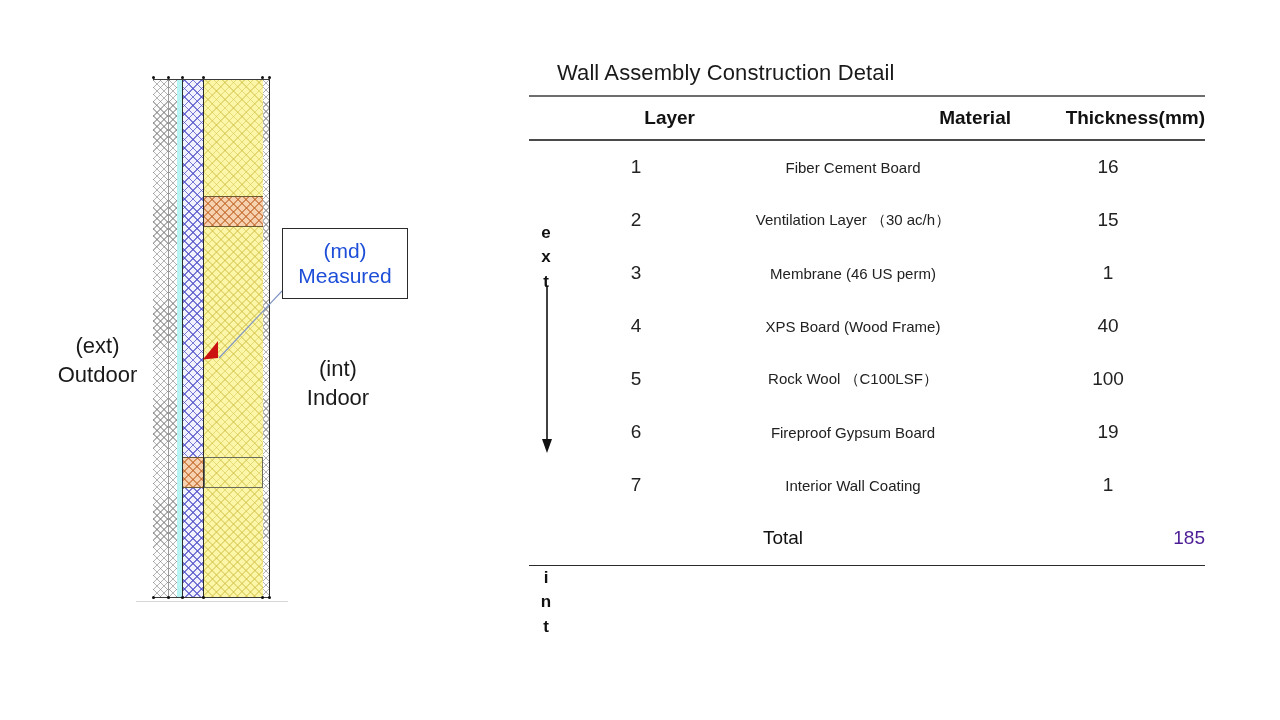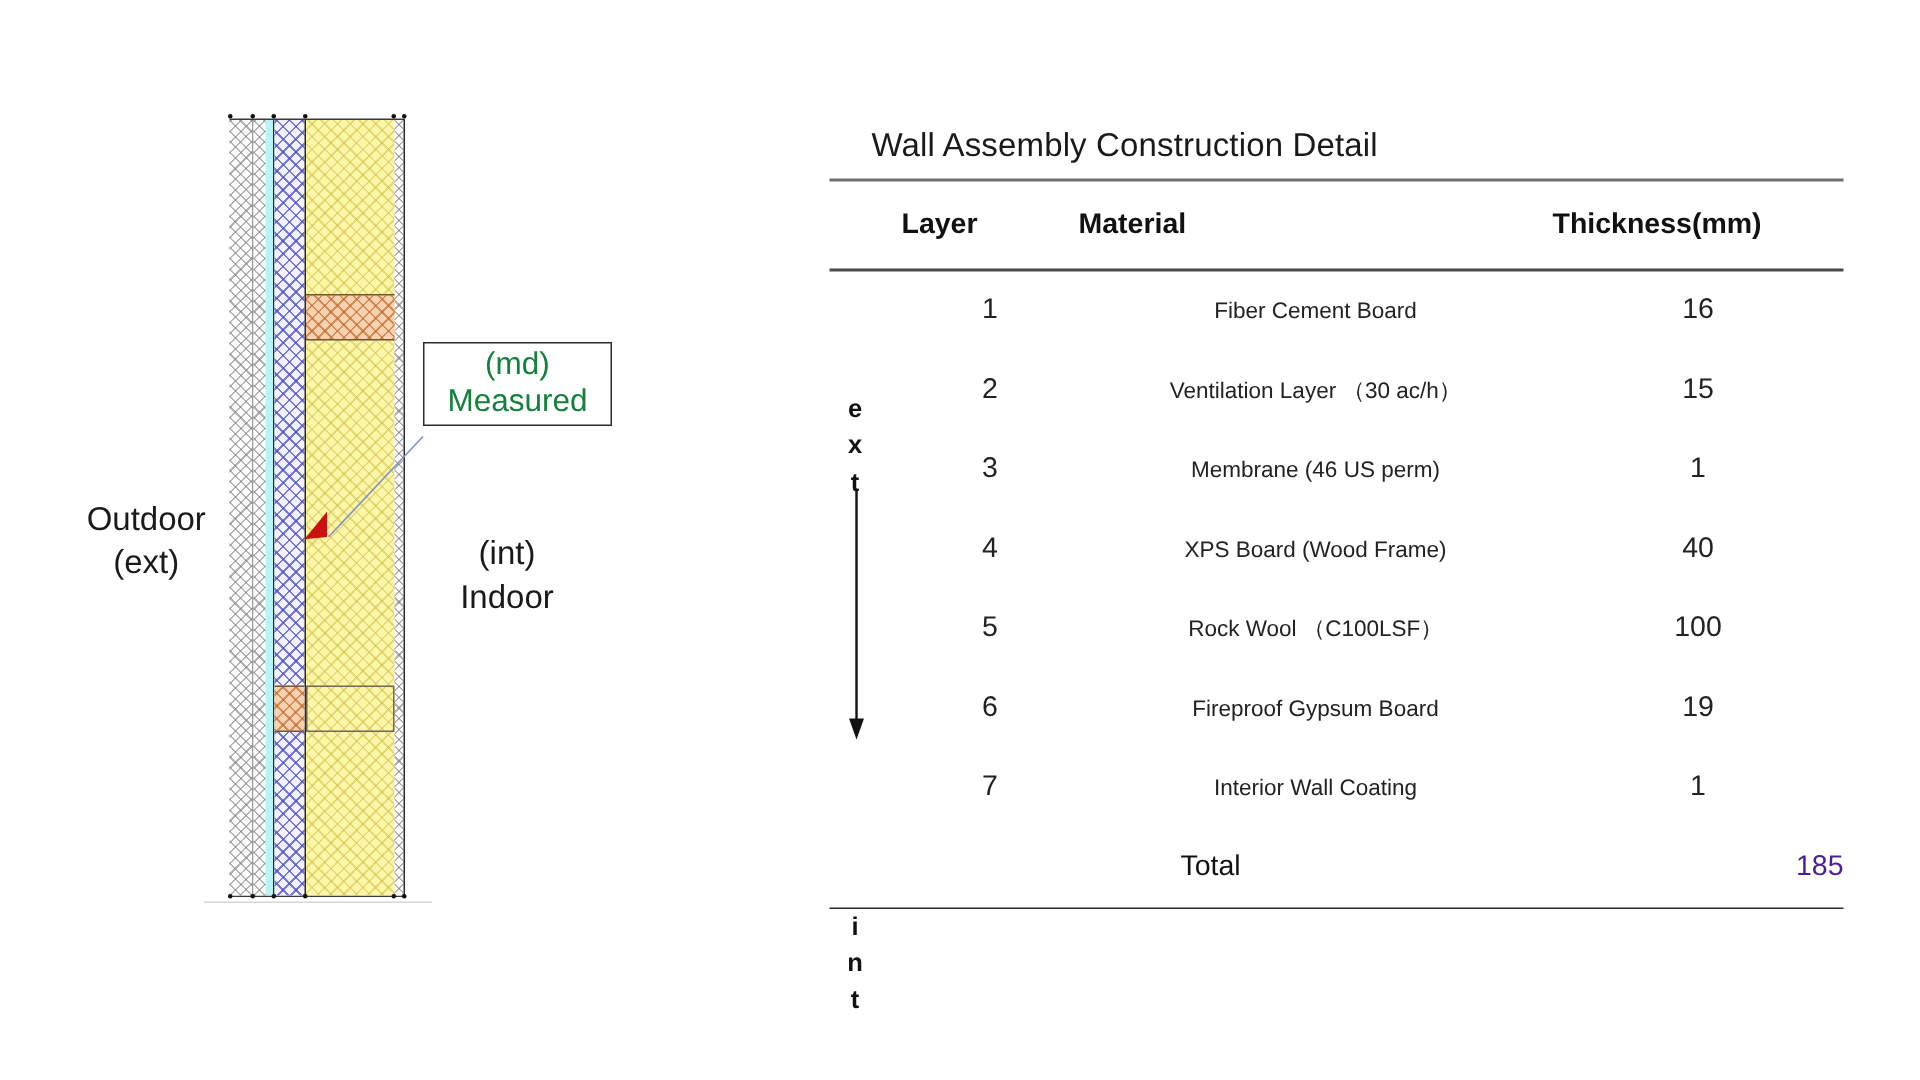--- a/index.html
+++ b/index.html
@@ -68,63 +68,63 @@
     border-bottom: 1.6px solid #6b5a33;
   }
   .block-outline {
     position: absolute;
     border: 1.6px solid #6b6b5a;
     background: transparent;
   }
 
   .callout-box {
     position: absolute;
-    left: 282px; top: 228px; width: 126px; height: 56px;
+    left: 282px; top: 228px; width: 126px; height: 71px;
     border: 1.1px solid #2b2b2b;
     background: #fff;
     display: flex; flex-direction: column;
     align-items: center; justify-content: center;
     line-height: 1.18;
-    color: #15803d;
+    color: #1d4ed8;
     font-size: 21px;
   }
   .callout-line { display: block; }
 
   .side-label {
     position: absolute;
     text-align: center;
     color: #1a1a1a;
     font-size: 22px;
     line-height: 1.3;
     white-space: nowrap;
   }
   #label-outdoor { left: 30px; top: 332px; width: 135px; }
   #label-indoor  { left: 278px; top: 332px; width: 120px; margin-top: 23px; }
 
   
-  #detail-table { position: absolute; left: 553px; top: 60px; width: 680px; margin-top: 24px; }
+  #detail-table { position: absolute; left: 529px; top: 60px; width: 680px; }
   #table-title {
     font-size: 22px; color: #1a1a1a;
     padding-left: 28px; padding-bottom: 9px;
     letter-spacing: .1px;
   }
   .rule-thick { height: 2px; background: #6e6e6e; width: 676px; }
   .rule-med   { height: 1.6px; background: #4a4a4a; width: 676px; }
   .rule-bottom{ height: 1.6px; background: #2b2b2b; width: 676px; }
 
   table.wall-tbl { border-collapse: collapse; width: 676px; table-layout: fixed; }
   table.wall-tbl th, table.wall-tbl td { border: none; padding: 0; }
   col.c-side { width: 48px; }
   col.c-layer { width: 118px; }
   col.c-mat  { width: 316px; }
   col.c-th   { width: 194px; }
 
   .hdr-cell {
     font-size: 19px; font-weight: bold; color: #111;
-    text-align: left; height: 58px; vertical-align: middle;
+    text-align: right; height: 42px; vertical-align: middle;
   }
   .row-cell {
     font-size: 19px; color: #222; text-align: center;
     height: 53px; vertical-align: middle;
   }
   .row-cell.mat { font-size: 15px; }
   .total-label { font-size: 19px; font-weight: normal; color: #111; text-align: center; }
   .total-val { font-size: 19px; color: #4c1d95; text-align: right; }
 
   
@@ -188,22 +188,22 @@
       <line x1="282" y1="291" x2="219" y2="358" stroke="#7f93c4" stroke-width="1.1"></line>
       <polygon points="218,358 218,341 203,359.5" fill="#cc1111"></polygon>
     </svg>
 
     <div class="callout-box">
       <span class="callout-line">(md)</span>
       <span class="callout-line">Measured</span>
     </div>
 
     <div class="side-label" id="label-outdoor">
+      <div>(ext)</div>
       <div>Outdoor</div>
-      <div>(ext)</div>
     </div>
     <div class="side-label" id="label-indoor">
       <div>(int)</div>
       <div>Indoor</div>
     </div>
   </div>
 
   <div id="detail-table">
     <div id="table-title">Wall Assembly Construction Detail</div>
     <div class="rule-thick"></div>

